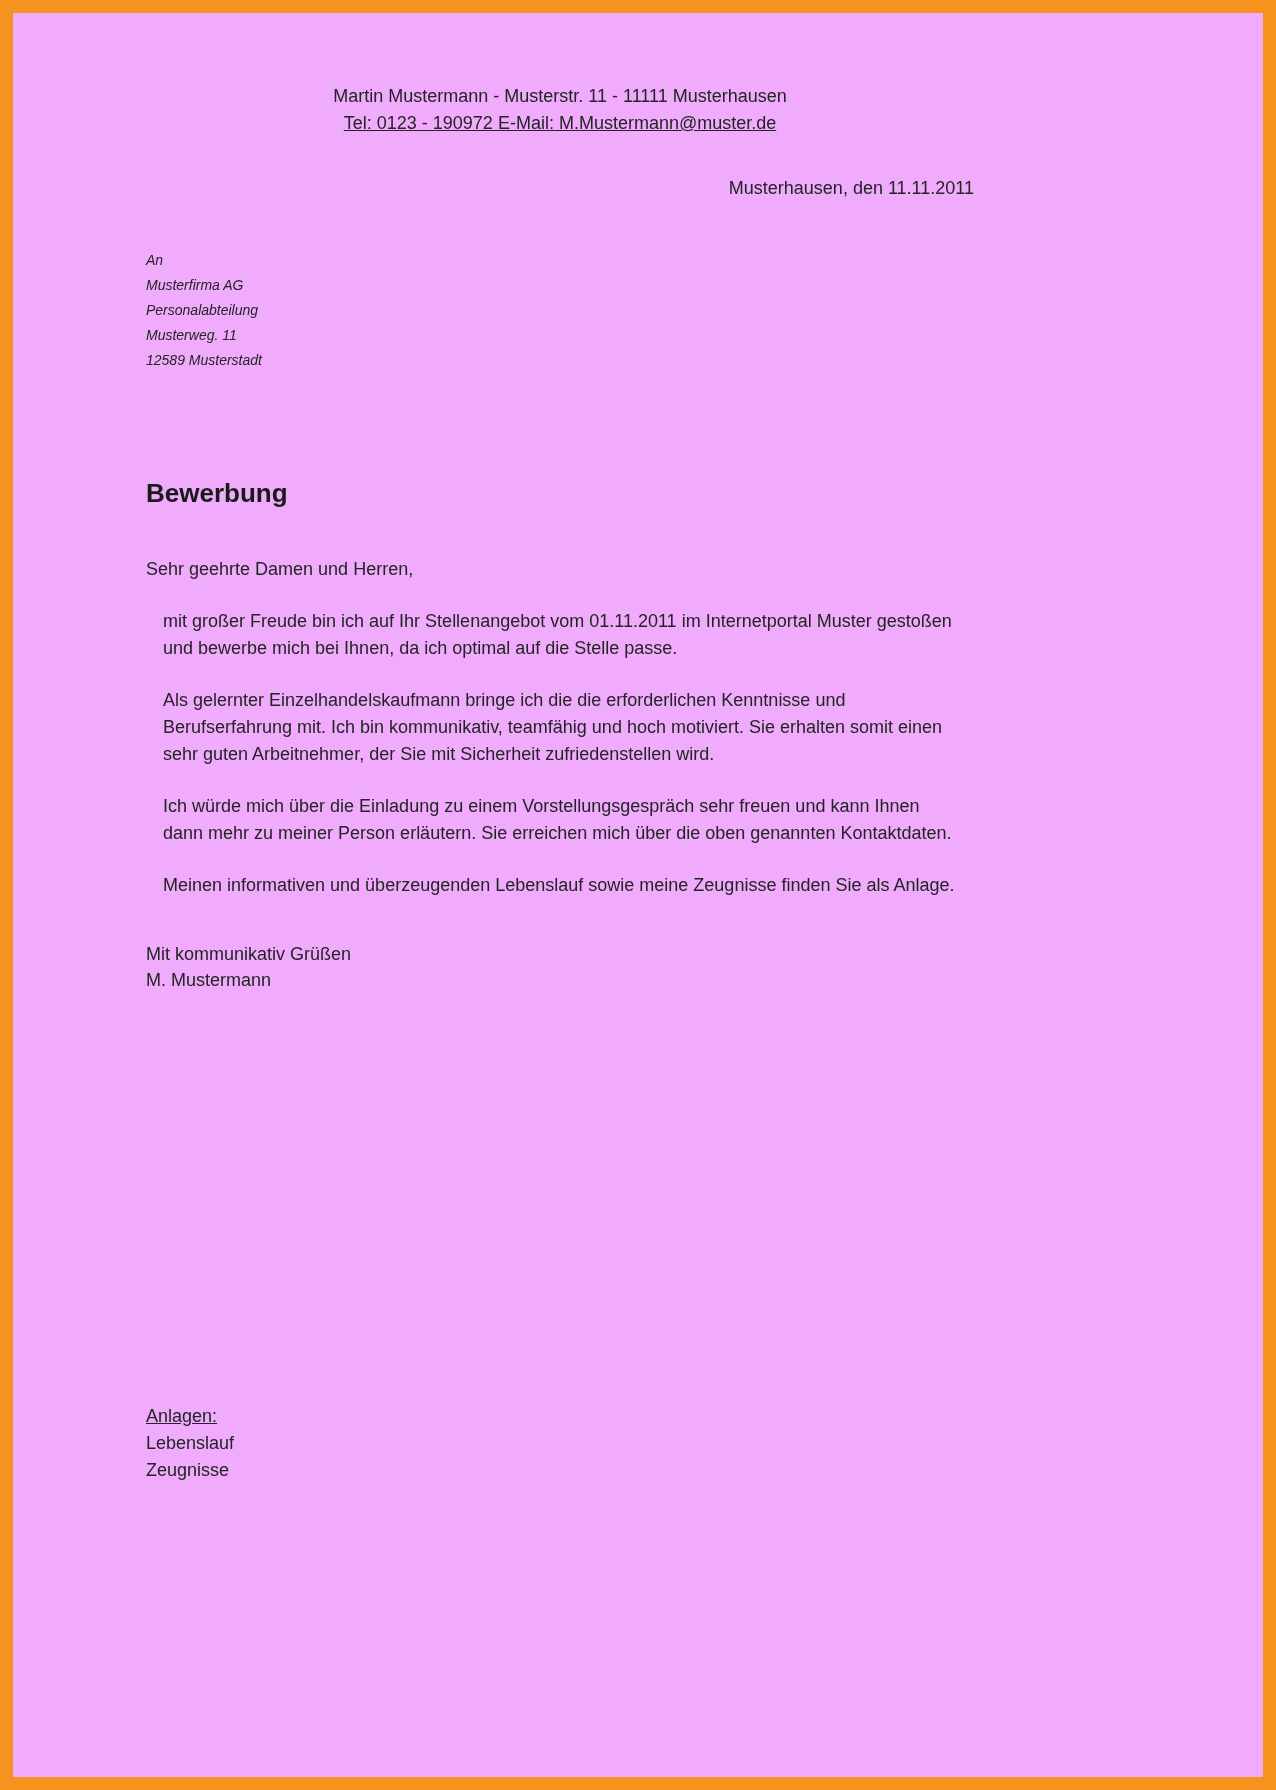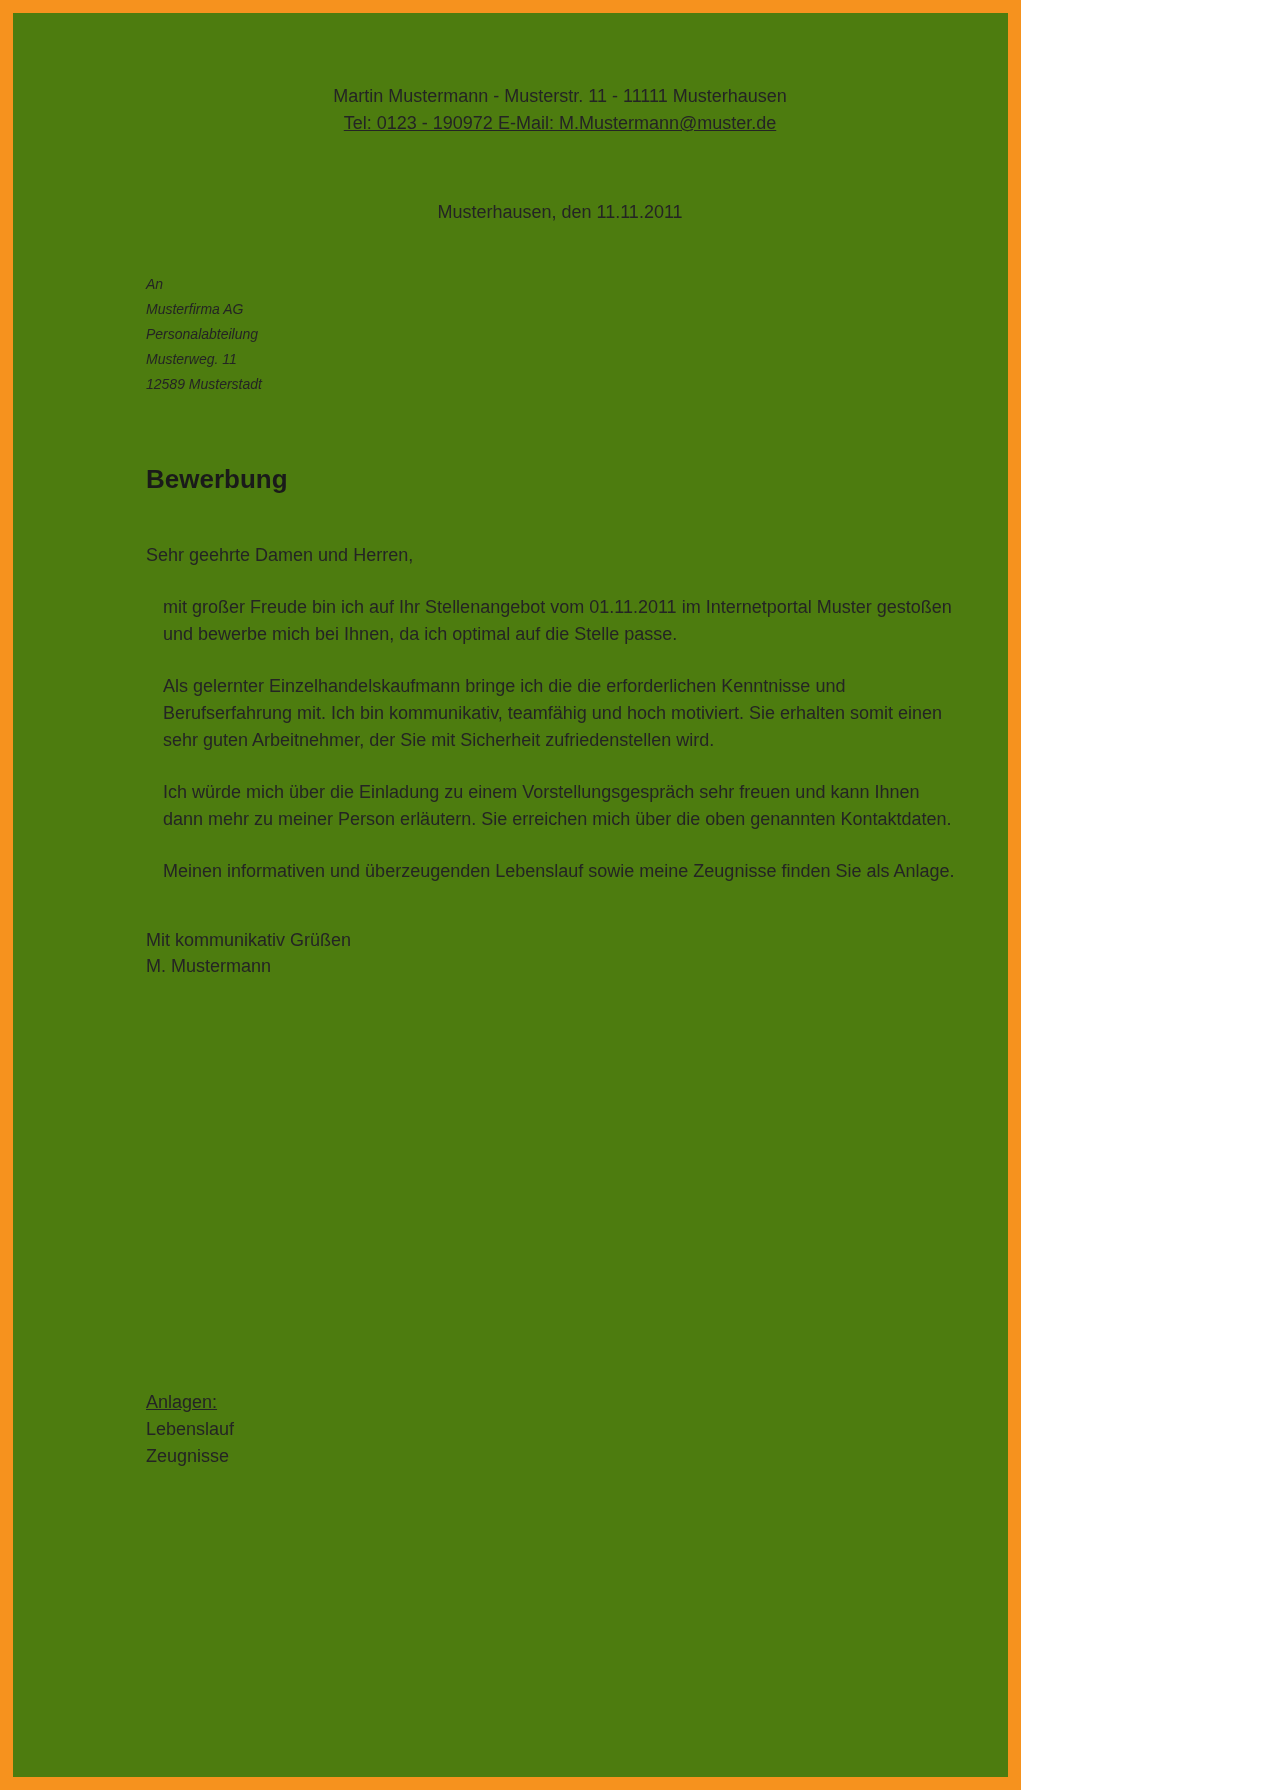--- a/index.html
+++ b/index.html
@@ -2,58 +2,58 @@
 <html><head>
 <meta charset="utf-8">
 <style>
   html, body {
     margin: 0;
     padding: 0;
     background: #ffffff;
   }
   .page {
     position: relative;
-    width: 1021px;
+    width: 1276px;
     height: 1790px;
     box-sizing: border-box;
     border: 13px solid #f6921e;
-    background: #4d7c0f;
+    background: #f0abfc;
     font-family: "Liberation Sans", sans-serif;
     color: #242424;
     overflow: hidden;
   }
   .content {
     position: absolute;
     left: 133px;
     top: 0;
     width: 828px;
   }
   .letter-header {
     margin-top: 70px;
     text-align: center;
     font-size: 18px;
     line-height: 27px;
   }
   .letter-header .underlined {
     text-decoration: underline;
   }
   .date-line {
-    margin-top: 62px;
-    text-align: center;
+    margin-top: 38px;
+    text-align: right;
     font-size: 18px;
     line-height: 27px;
   }
   .recipient {
     margin-top: 46px;
     font-size: 14px;
     line-height: 25px;
     font-style: italic;
   }
   .subject {
-    margin-top: 65px;
+    margin-top: 103px;
     font-size: 26px;
     font-weight: bold;
     color: #1a1a1a;
     line-height: 34px;
   }
   .salutation {
     margin-top: 46px;
     font-size: 18px;
     line-height: 27px;
   }

